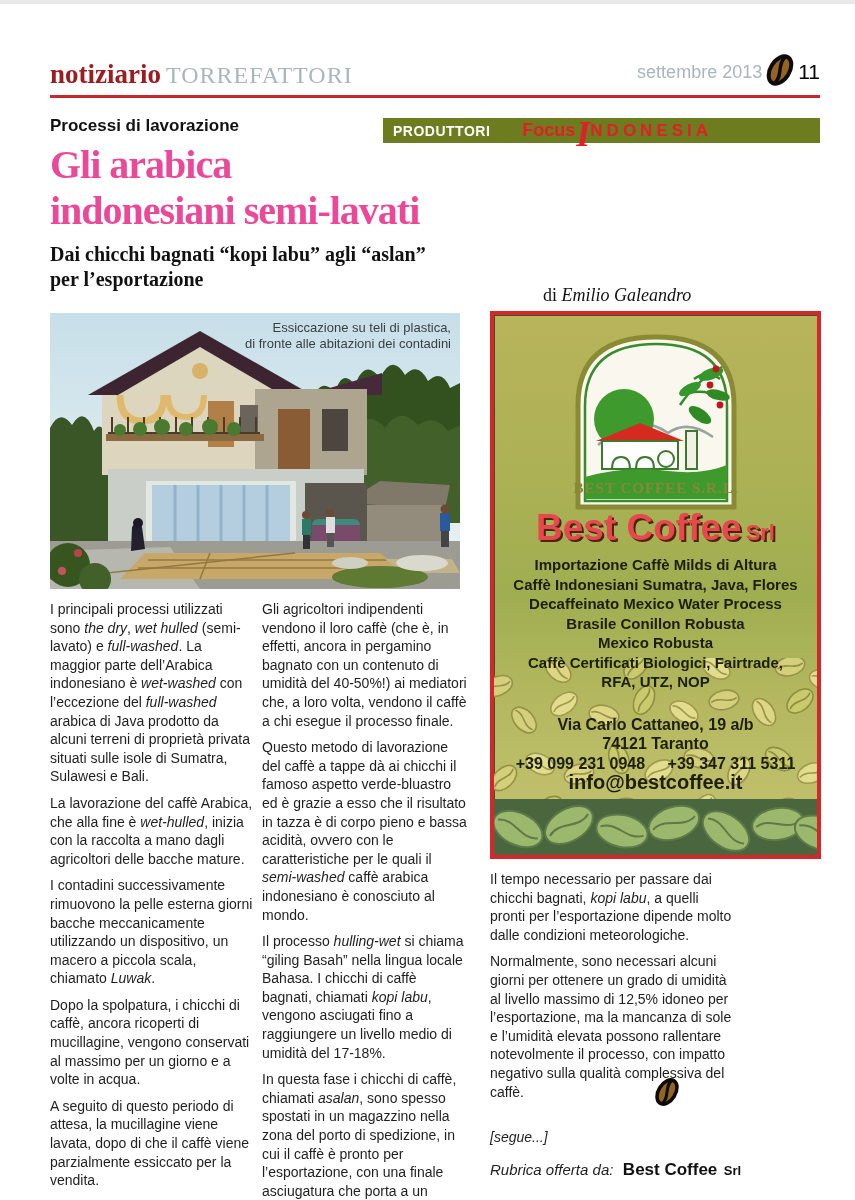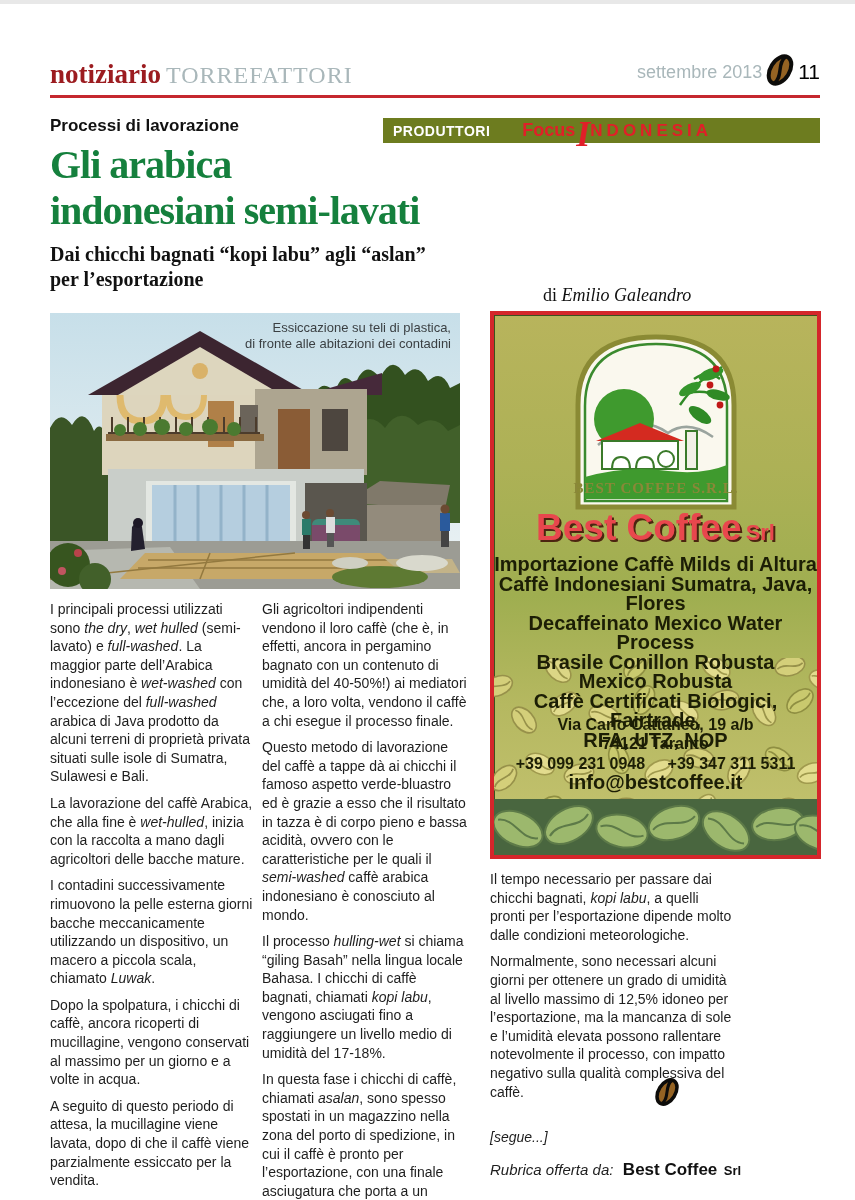--- a/index.html
+++ b/index.html
@@ -29,21 +29,21 @@
   }
   .tag-left { color:#fff; font-weight:bold; font-size:14px; letter-spacing:.5px; padding-left:10px; }
   .tag-focus { color:#e11f28; font-weight:bold; font-size:18px; margin-left:32px; }
   .tag-initial { color:#e11f28; font-family:"Liberation Serif", serif; font-style:italic; font-weight:bold; font-size:36px; line-height:0; position:relative; top:3px; margin-left:1px; }
   .tag-rest { color:#e11f28; font-weight:bold; font-size:17px; letter-spacing:4px; }
 
   
   .headline {
     position:absolute; top:138px; left:50px; width:470px;
     font-family:"Liberation Serif", serif; font-weight:bold;
-    font-size:40px; line-height:46px; letter-spacing:-1px; color:#15803d;
+    font-size:40px; line-height:46px; letter-spacing:-1px; color:#ec4899;
   }
   .subtitle {
     position:absolute; top:238px; left:50px; width:440px;
     font-family:"Liberation Serif", serif; font-weight:bold;
     font-size:20px; line-height:25px; color:#111;
   }
   .byline { position:absolute; top:281px; left:543px; font-family:"Liberation Serif", serif; font-size:18px; color:#111; }
 
   
   .photo { position:absolute; top:309px; left:50px; width:410px; height:276px; overflow:hidden; }
@@ -74,21 +74,21 @@
     box-shadow:inset 1px 1px 0 #3c5220;
     overflow:hidden;
   }
   .ad-logo { position:absolute; top:12px; left:50%; transform:translateX(-50%); }
   .ad-brand { position:absolute; top:192px; width:100%; text-align:center; white-space:nowrap; }
   .ad-brand-main {
     font-size:37px; font-weight:bold; color:#e8474d;
     text-shadow:2px 2px 0 #4c2410; letter-spacing:0;
   }
   .ad-brand-suffix { font-size:22px; font-weight:bold; color:#e8474d; text-shadow:2px 2px 0 #4c2410; margin-left:4px; }
-  .ad-lines { position:absolute; top:240px; width:100%; text-align:center; font-weight:bold; font-size:20px; line-height:19.5px; color:#1c1e05; z-index:3; }
+  .ad-lines { position:absolute; top:240px; width:100%; text-align:center; font-weight:bold; font-size:15px; line-height:19.5px; color:#1c1e05; z-index:3; }
   .ad-beanfield { position:absolute; left:0; top:343px; z-index:1; }
   .ad-address { position:absolute; top:400px; width:100%; text-align:center; font-weight:bold; font-size:16px; line-height:19px; color:#1c1e05; z-index:3; }
   .ad-phones { margin-top:1px; }
   .ad-phones span { display:inline-block; }
   .ad-phones span + span { margin-left:18px; }
   .ad-web { position:absolute; top:455px; width:100%; text-align:center; z-index:3; color:#1c1e05; }
   .ad-web .site { font-size:27px; font-weight:bold; line-height:30px; }
   .ad-web .mail { font-size:20px; font-weight:bold; line-height:24px; }
   .ad-bottomband { position:absolute; bottom:0; left:0; width:100%; height:56px; background:#49663f; z-index:2; }
 

